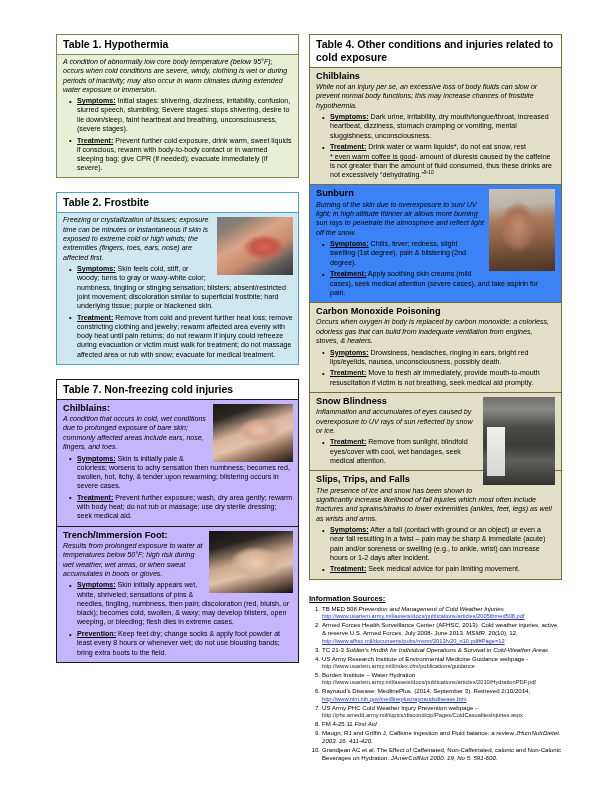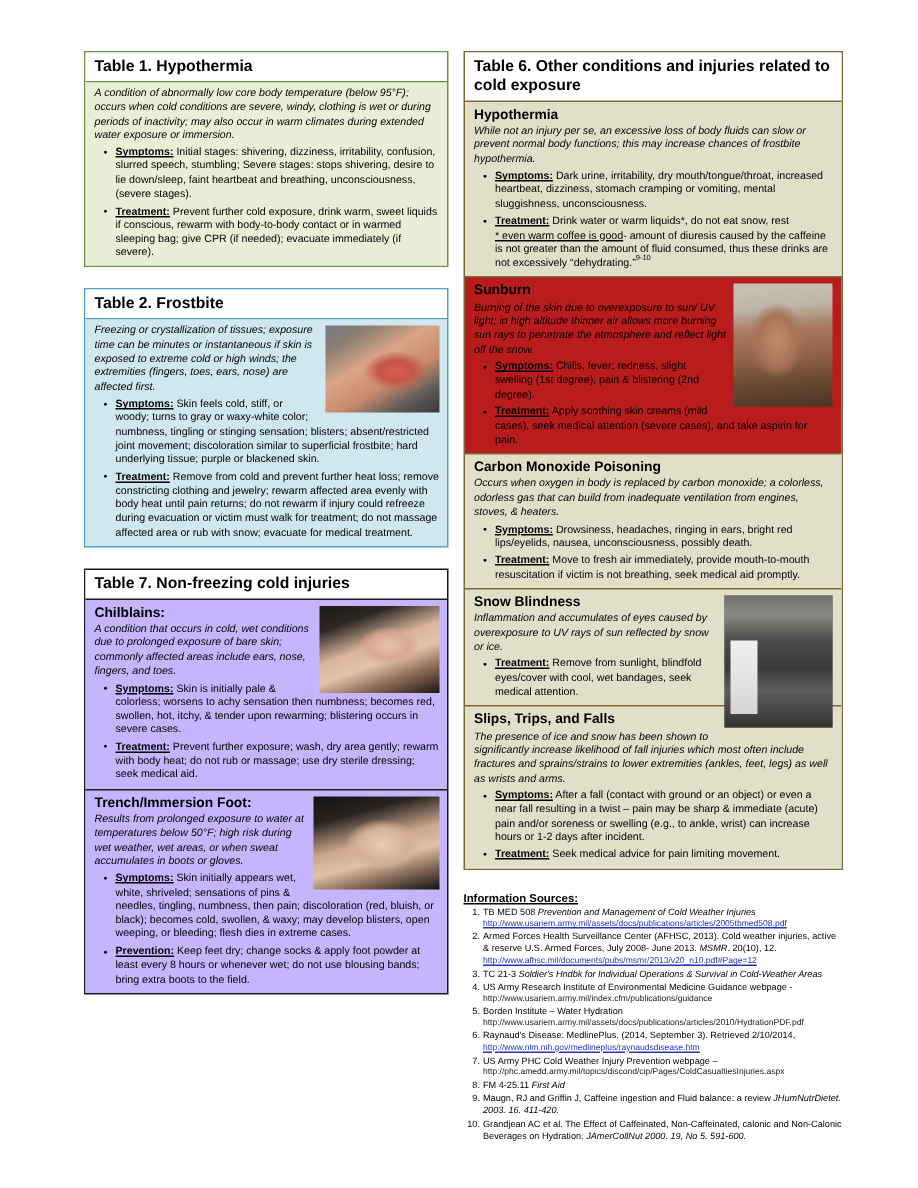--- a/index.html
+++ b/index.html
@@ -52,21 +52,21 @@
   
   .t3 { border: 1.4px solid #1a1a1a; }
   .t3 .tbox-head { border-bottom: 1.4px solid #1a1a1a; }
   .t3 .sub { background: #c4b5fd; padding: 3px 5px 4px 6px; }
   .t3 .sub + .sub { border-top: 1.4px solid #1a1a1a; }
 
   
   .t4 { border: 1.3px solid #7a6a3a; }
   .t4 .tbox-head { border-bottom: 1.3px solid #7a6a3a; }
   .t4 .sub { background: #e2dfc8; padding: 3px 6px 4px 6px; }
-  .t4 .sub.white { background: #b91c1c; }
+  .t4 .sub.white { background: #3b82f6; }
   .t4 .sub + .sub { border-top: 1.3px solid #7a6a3a; }
 
   .subhead {
     font-weight: bold;
     font-size: 9.2px;
     line-height: 1.25;
     margin: 0 0 1px 0;
   }
   .intro {
     font-style: italic;
@@ -241,24 +241,24 @@
           <li><span class="lbl">Prevention:</span><span> Keep feet dry; change socks &amp; apply foot powder at least every 8 hours or whenever wet; do not use blousing bands; bring extra boots to the field.</span></li>
         </ul>
       </div>
     </div>
 
   </div>
 
   <div class="col-right">
 
     <div class="tbox t4">
-      <div class="tbox-head">Table 6. Other conditions and injuries related to cold exposure</div>
-
-      <div class="sub">
-        <div class="subhead">Hypothermia</div>
+      <div class="tbox-head">Table 4. Other conditions and injuries related to cold exposure</div>
+
+      <div class="sub">
+        <div class="subhead">Chilblains</div>
         <p class="intro">While not an injury per se, an excessive loss of body fluids can slow or prevent normal body functions; this may increase chances of frostbite hypothermia.</p>
         <ul class="pts">
           <li><span class="lbl">Symptoms:</span><span>  Dark urine, irritability, dry mouth/tongue/throat, increased heartbeat, dizziness, stomach cramping or vomiting, mental sluggishness, unconsciousness.</span></li>
           <li><span class="lbl">Treatment:</span><span> Drink water or warm liquids*, do not eat snow, rest</span><br><span class="uline">* even warm coffee is good</span><span>- amount of diuresis caused by the caffeine is not greater than the amount of fluid consumed, thus these drinks are not excessively “dehydrating.”</span><sup>9-10</sup></li>
         </ul>
       </div>
 
       <div class="sub white">
         <div class="photo sunburn"></div>
         <div class="subhead">Sunburn</div>

